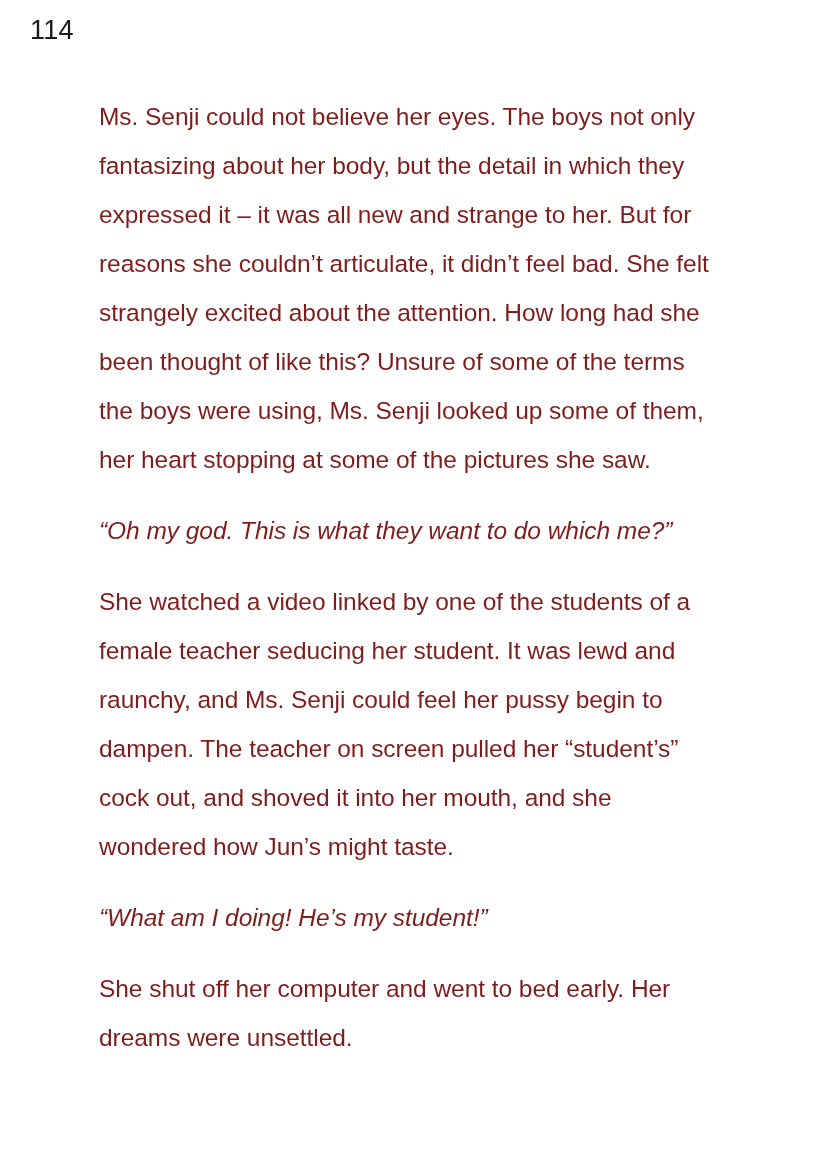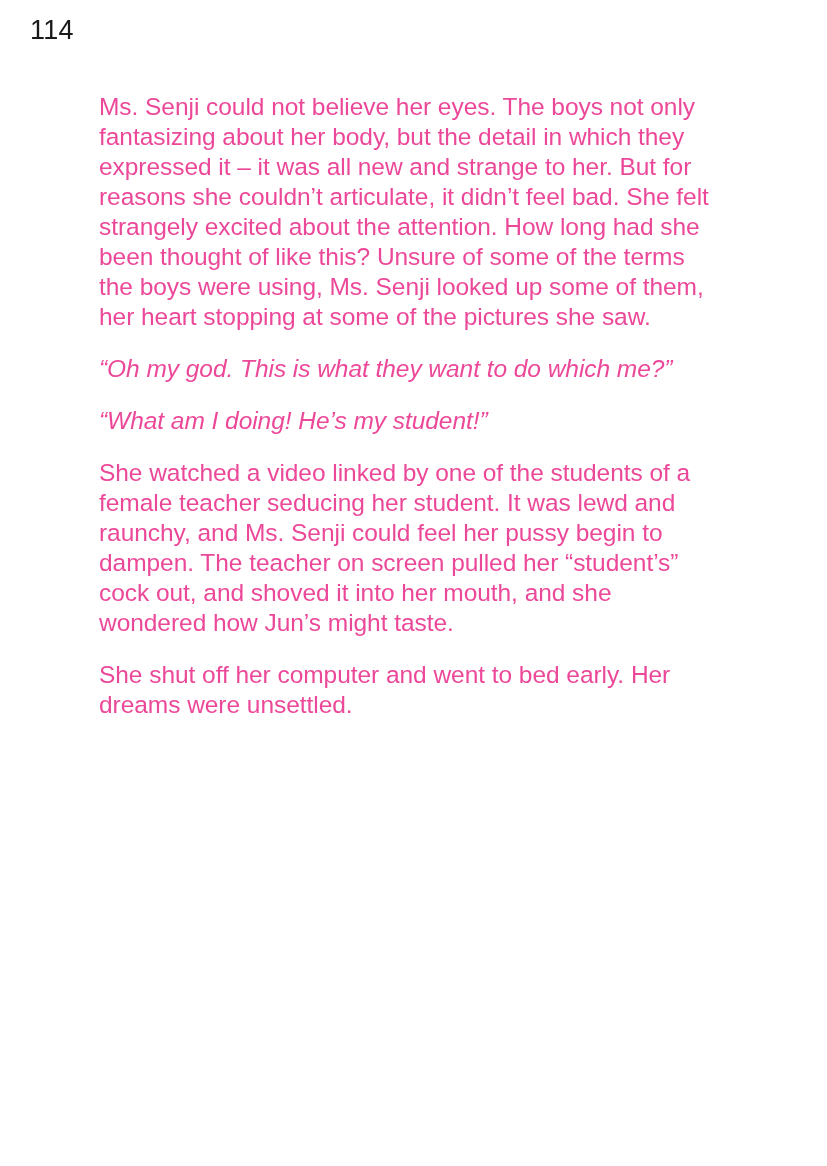--- a/index.html
+++ b/index.html
@@ -33,39 +33,39 @@
   }
   .text-column {
     position: absolute;
     top: 92px;
     left: 99px;
     width: 618px;
   }
   p.para {
     margin: 0 0 22px 0;
     font-size: 24.5px;
-    line-height: 30px;
-    color: #ec4899;
+    line-height: 49px;
+    color: #7f1d1d;
     letter-spacing: -0.05px;
   }
   p.para.italic {
     font-style: italic;
   }
   p.para:last-child {
     margin-bottom: 4px;
   }
 </style>
 </head>
 <body>
 
 <div class="page">
 
   <div class="page-number">114</div>
 
   <div class="text-column">
     <p class="para">Ms. Senji could not believe her eyes. The boys not only fantasizing about her body, but the detail in which they expressed it – it was all new and strange to her. But for reasons she couldn’t articulate, it didn’t feel bad. She felt strangely excited about the attention. How long had she been thought of like this? Unsure of some of the terms the boys were using, Ms. Senji looked up some of them, her heart stopping at some of the pictures she saw.</p>
     <p class="para italic">“Oh my god. This is what they want to do which me?”</p>
+    <p class="para">She watched a video linked by one of the students of a female teacher seducing her student. It was lewd and raunchy, and Ms. Senji could feel her pussy begin to dampen. The teacher on screen pulled her “student’s” cock out, and shoved it into her mouth, and she wondered how Jun’s might taste.</p>
     <p class="para italic">“What am I doing! He’s my student!”</p>
-    <p class="para">She watched a video linked by one of the students of a female teacher seducing her student. It was lewd and raunchy, and Ms. Senji could feel her pussy begin to dampen. The teacher on screen pulled her “student’s” cock out, and shoved it into her mouth, and she wondered how Jun’s might taste.</p>
     <p class="para">She shut off her computer and went to bed early. Her dreams were unsettled.</p>
   </div>
 
 </div>
 
 </body></html>

